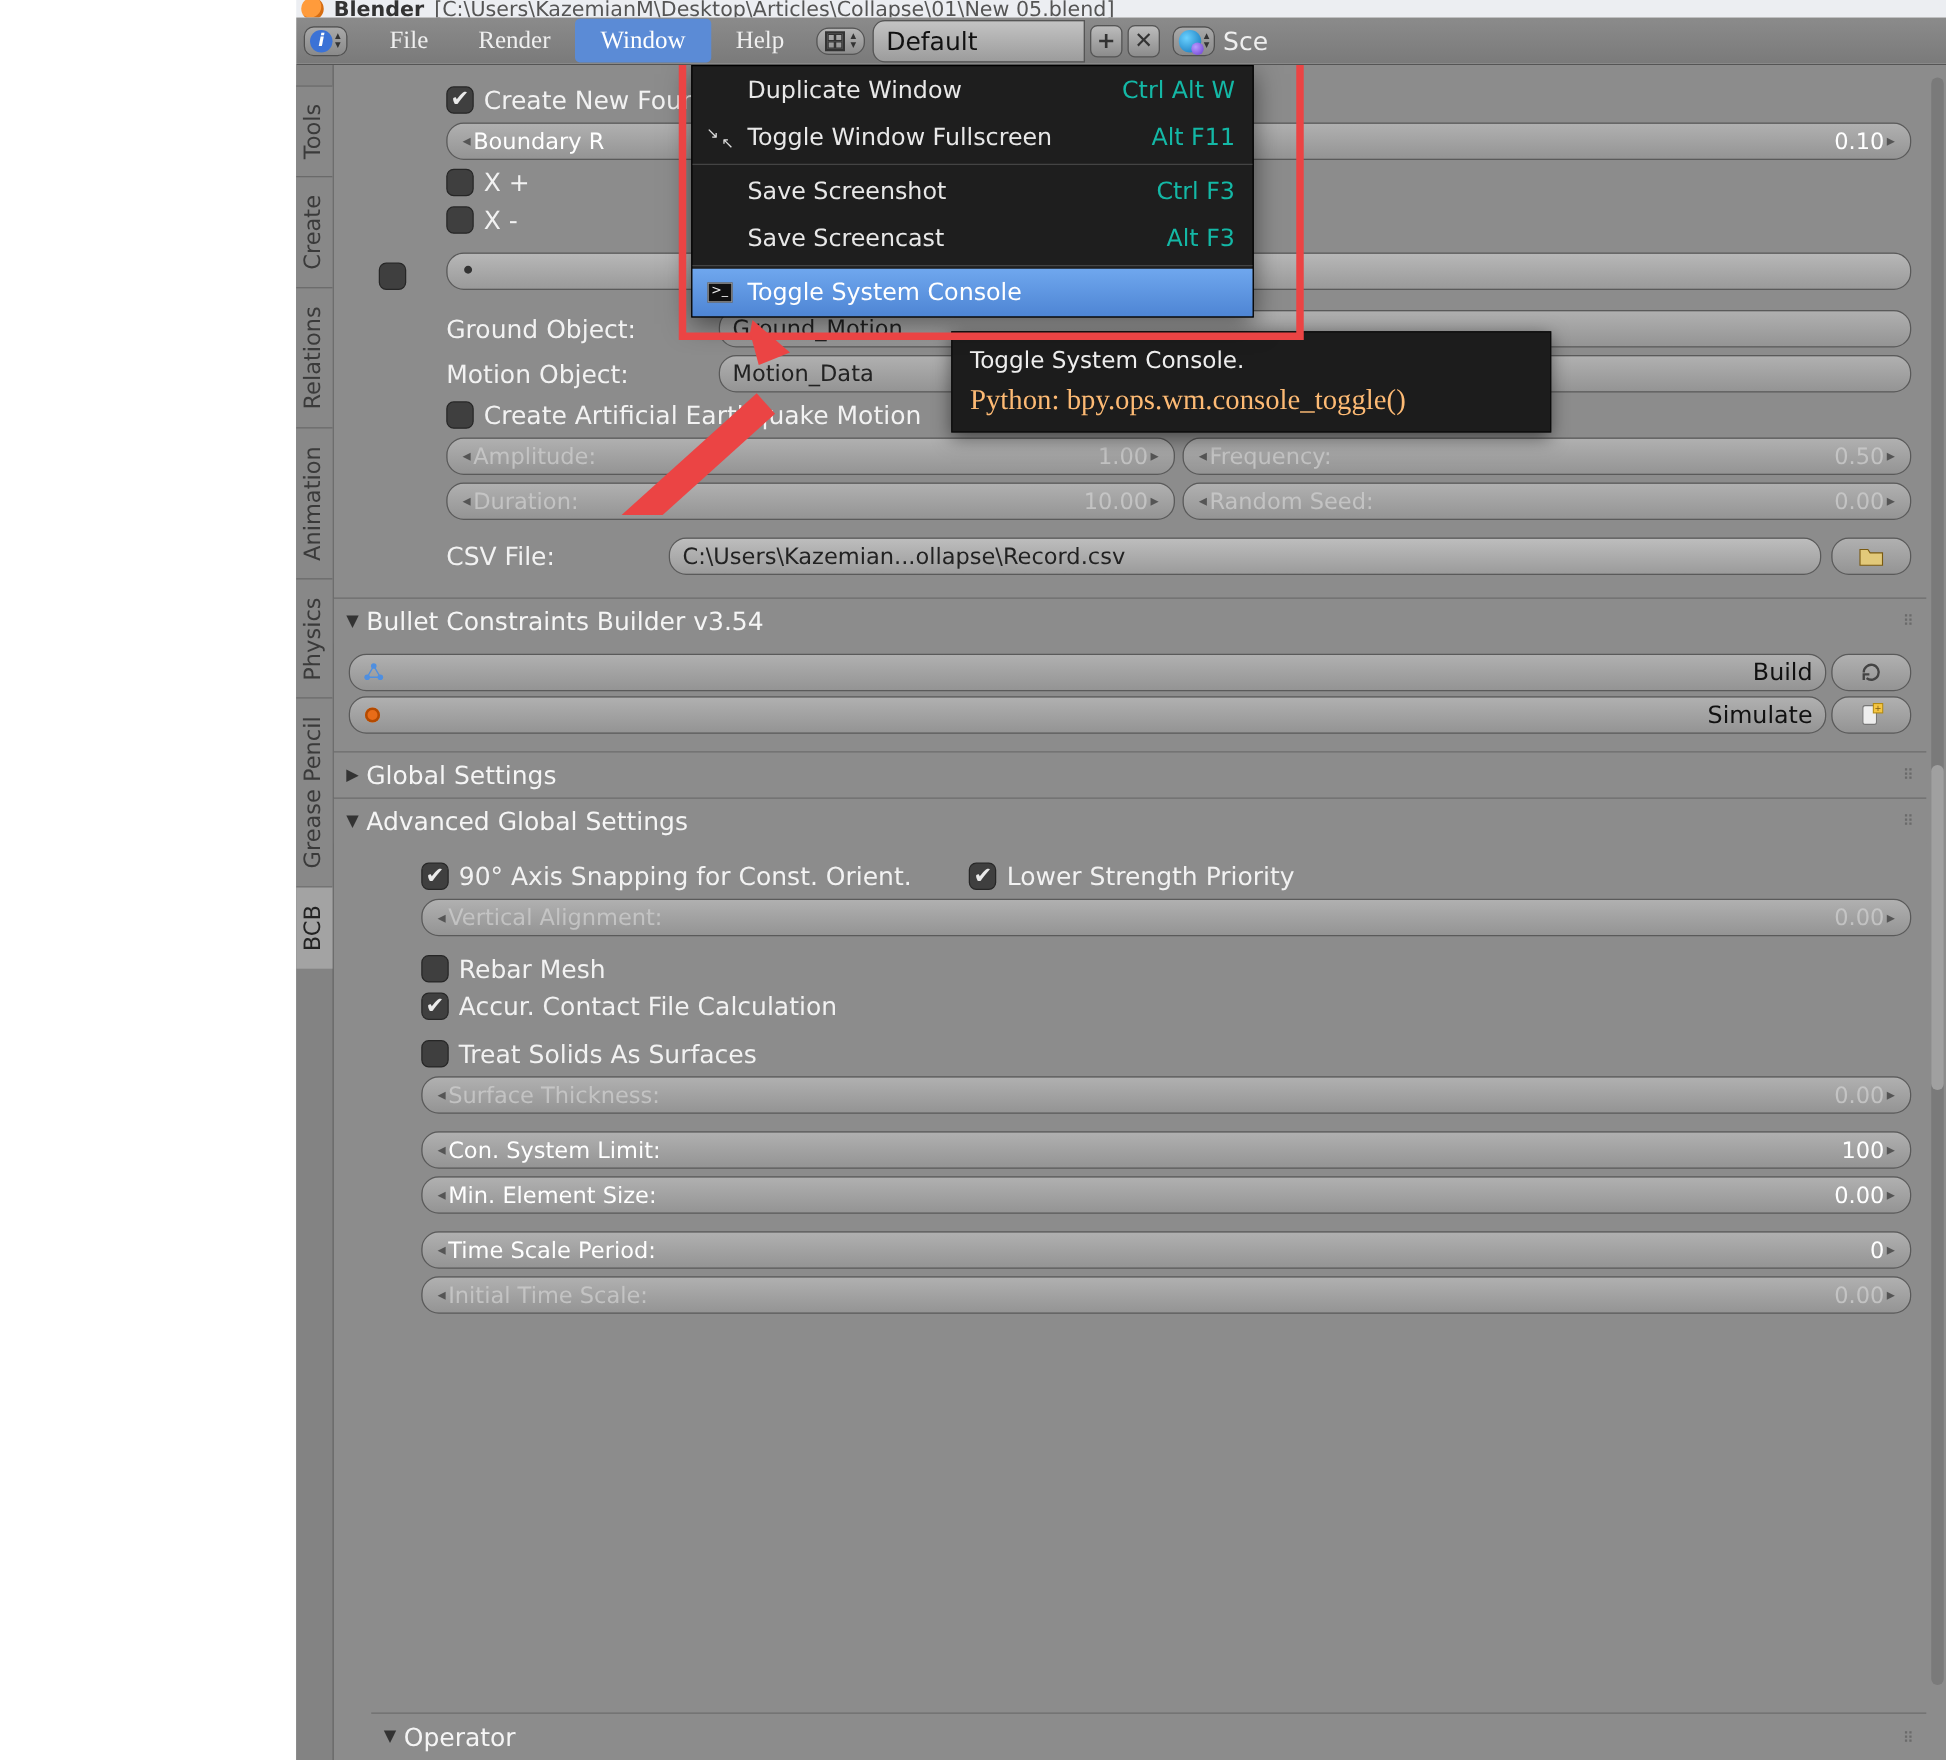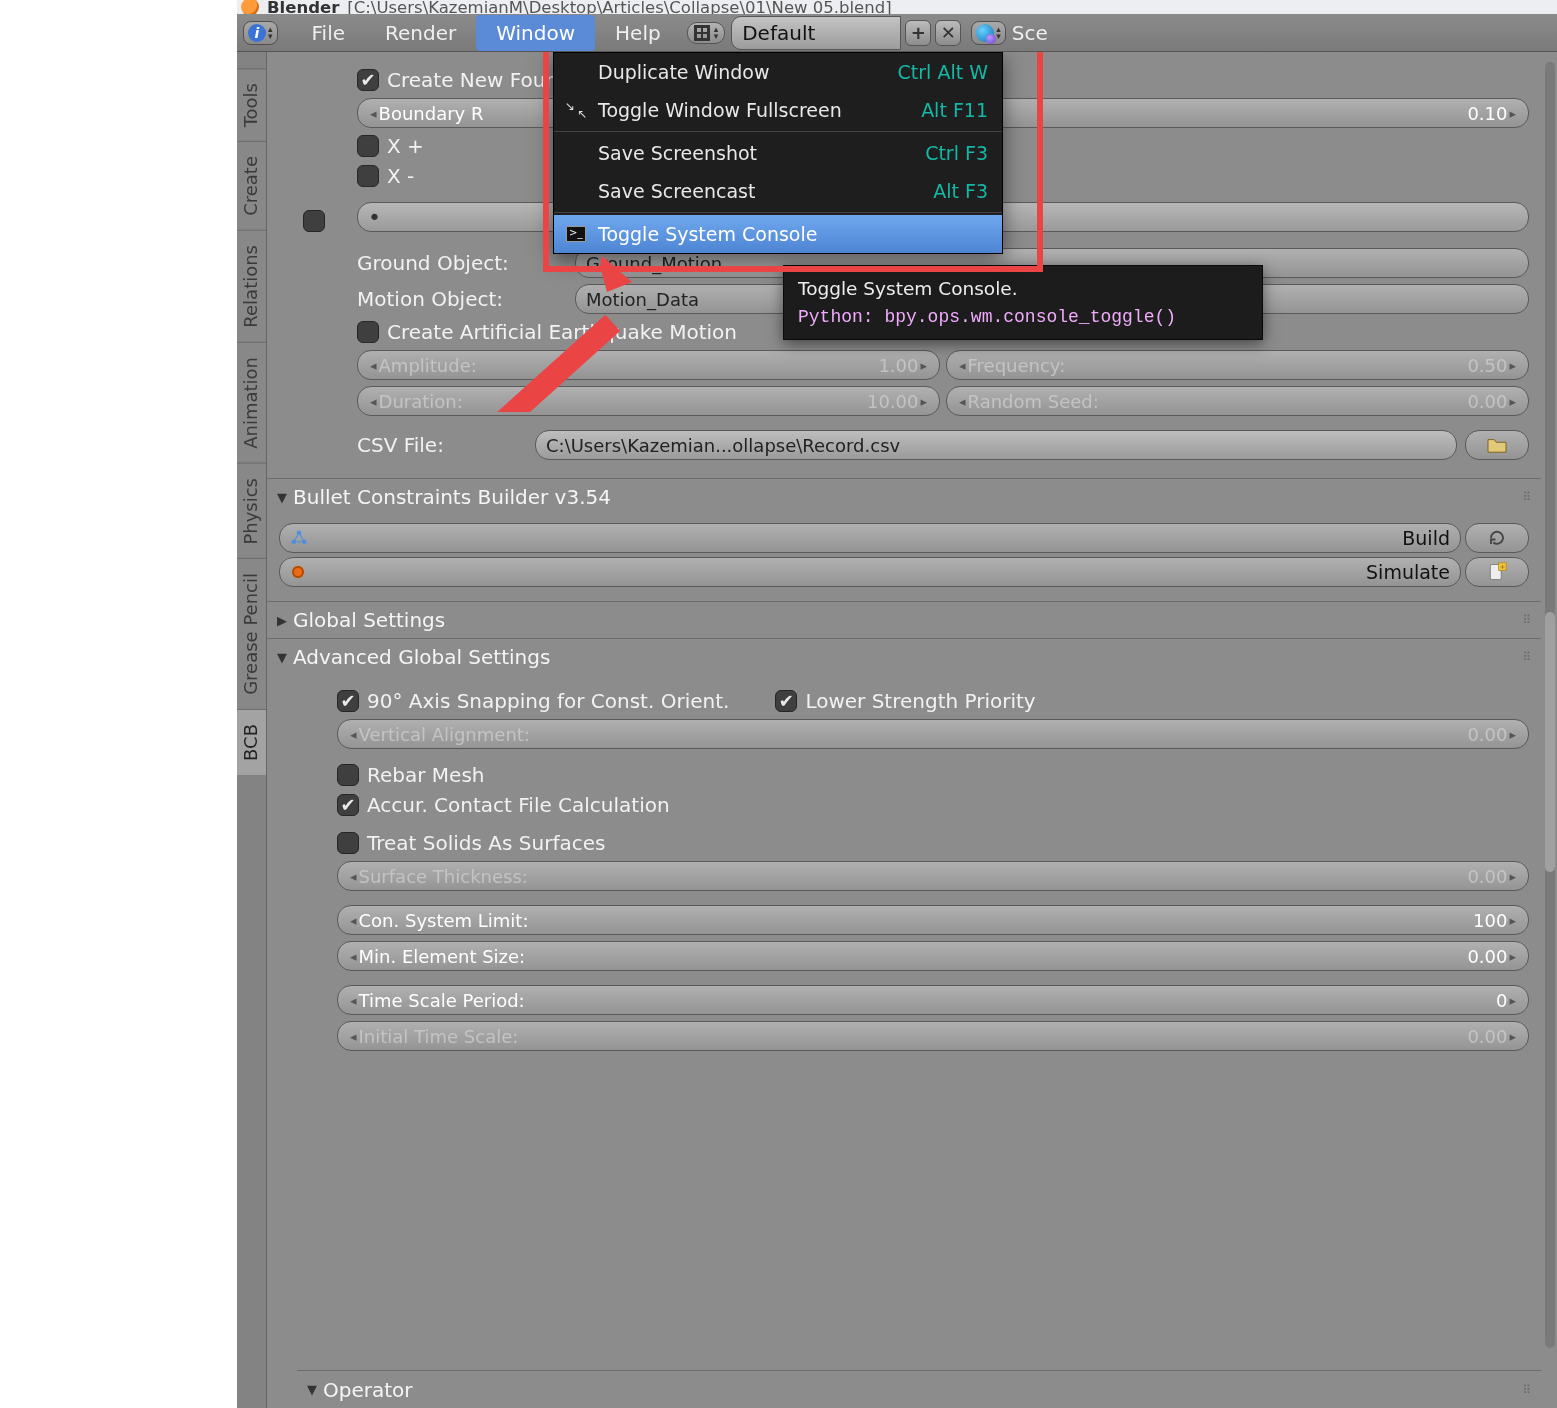--- a/index.html
+++ b/index.html
@@ -79,20 +79,21 @@
   .info-icon-wrap .i {
     width:18px;height:18px;border-radius:50%;
     background:#3b72d6;color:#fff;font-style:italic;font-weight:700;
     display:flex;align-items:center;justify-content:center;font-size:14px;
   }
   .updown { display:flex;flex-direction:column;font-size:9px;color:#333;line-height:7px;}
   .menu-item {
     padding: 6px 20px;
     border-radius: 4px;
     cursor: pointer;
+    font-family: Liberation Serif, serif;
   }
   .menu-item.active { background: var(--menu-hover); color:#fff; }
   .layout-pill {
     margin-left: 6px;
     display:flex; align-items:center; gap:4px;
     background: linear-gradient(#b4b4b4,#8c8c8c);
     border:1px solid #555; border-radius:10px; padding:2px 6px;
   }
   .layout-pill .grid{width:16px;height:16px;border:2px solid #333;display:grid;grid-template-columns:1fr 1fr;}
   .layout-pill .grid div{border:0.5px solid #333;}
@@ -272,31 +273,31 @@
     position:absolute;
     left: 205px; top: 200px;
     width: 160px; height: 160px;
     z-index: 21;
     pointer-events:none;
   }
 
   
   .tooltip {
     position:absolute;
-    left: 516px; top: 213px;
+    left: 494px; top: 213px;
     width: 480px;
     background: #1c1c1c;
     border: 1px solid #0a0a0a;
     color:#eee;
     font-size:18.5px;
     padding: 12px 14px;
     z-index: 9;
     box-shadow: 0 4px 14px rgba(0,0,0,0.5);
   }
-  .tooltip .py { color:#f0abfc; font-family: Liberation Mono, monospace; margin-top:8px; font-size:18px;}
+  .tooltip .py { color:#fdba74; font-family: Liberation Serif, serif; margin-top:8px; font-size:23px;}
 
   
   .operator-bar {
     position:absolute;
     left:30px; right:16px; bottom:0;
     height: 38px;
     border-top: 1px solid #6c6c6c;
     display:flex; align-items:center;
     padding: 0 10px;
     background:#8c8c8c;

